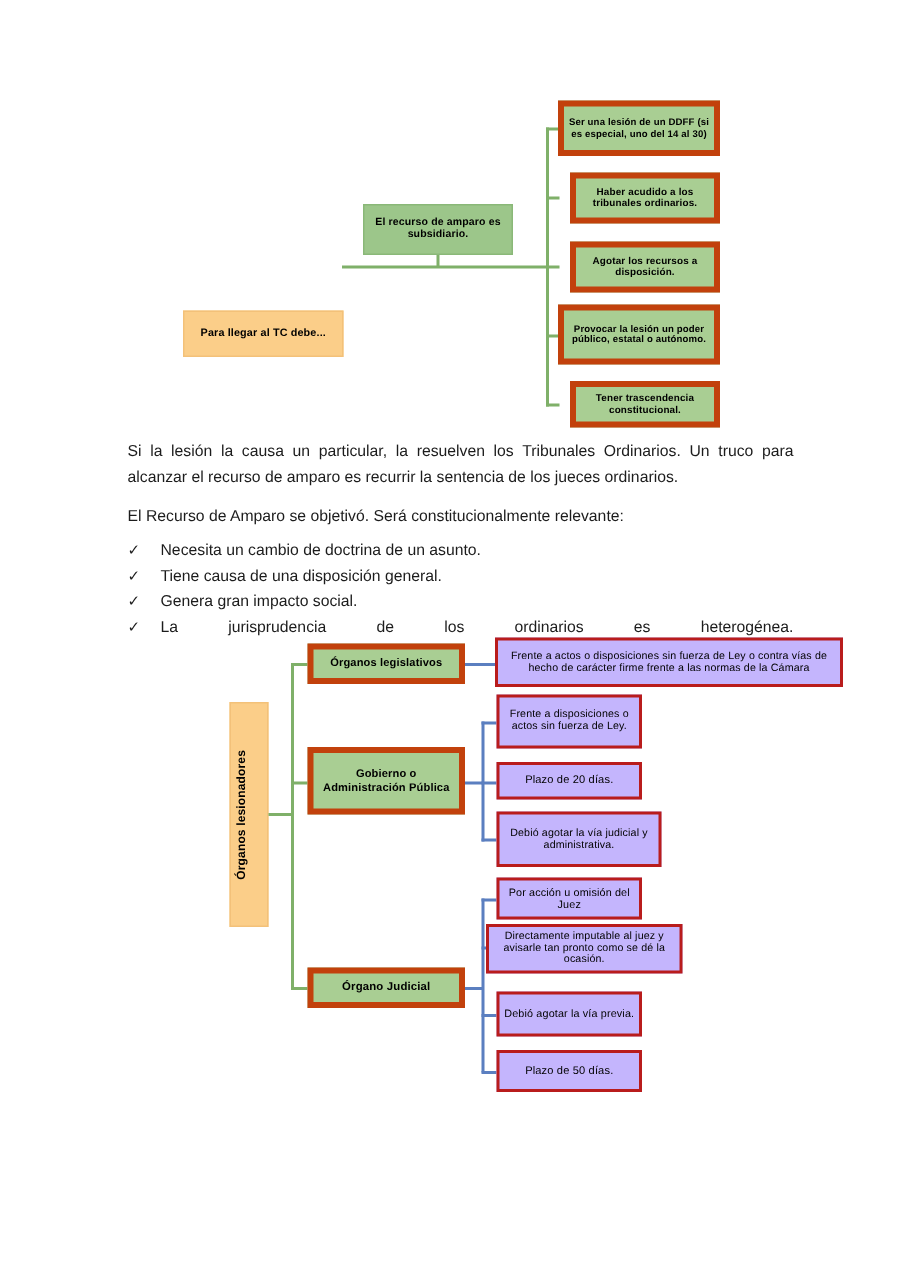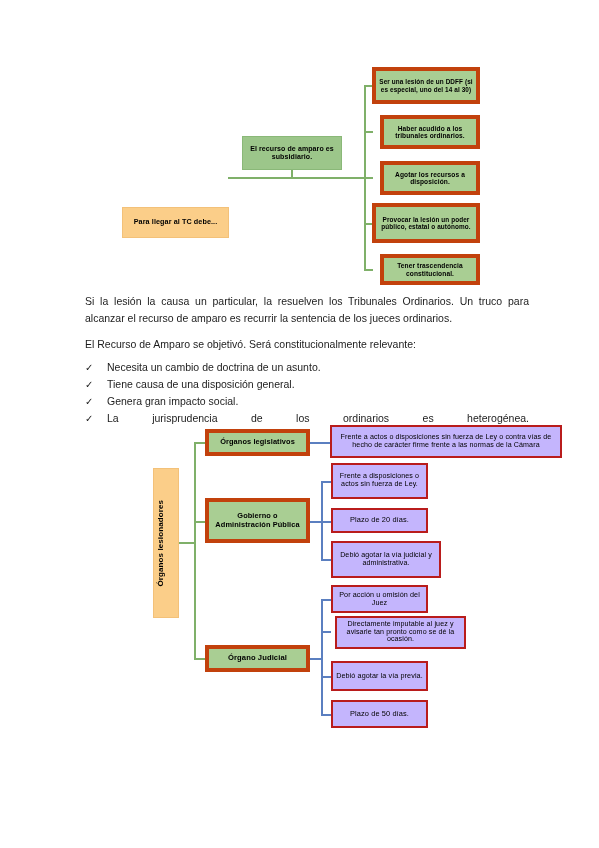--- a/index.html
+++ b/index.html
@@ -223,21 +223,21 @@
     <div class="conn blue" style="left:310px; top:658px; width:12px; height:2px;"></div>
     <div class="conn blue" style="left:321px; top:599px; width:2px; height:116px;"></div>
     <div class="conn blue" style="left:321px; top:599px; width:10px; height:2px;"></div>
     <div class="conn blue" style="left:321px; top:631px; width:10px; height:2px;"></div>
     <div class="conn blue" style="left:321px; top:676px; width:10px; height:2px;"></div>
     <div class="conn blue" style="left:321px; top:714px; width:10px; height:2px;"></div>
 
     <div class="node blue" style="left:331px; top:585px; width:97px; height:28px; font-size:7.2px;">
       <span class="txt">Por acción u omisión del Juez</span>
     </div>
-    <div class="node blue" style="left:335px; top:616px; width:131px; height:33px; font-size:7.1px;">
+    <div class="node blue" style="left:324px; top:616px; width:131px; height:33px; font-size:7.1px;">
       <span class="txt">Directamente imputable al juez y avisarle tan pronto como se dé la ocasión.</span>
     </div>
     <div class="node blue" style="left:331px; top:661px; width:97px; height:30px; font-size:7.2px;">
       <span class="txt">Debió agotar la vía previa.</span>
     </div>
     <div class="node blue" style="left:331px; top:700px; width:97px; height:28px; font-size:7.4px;">
       <span class="txt">Plazo de 50 días.</span>
     </div>
   </div>
 

